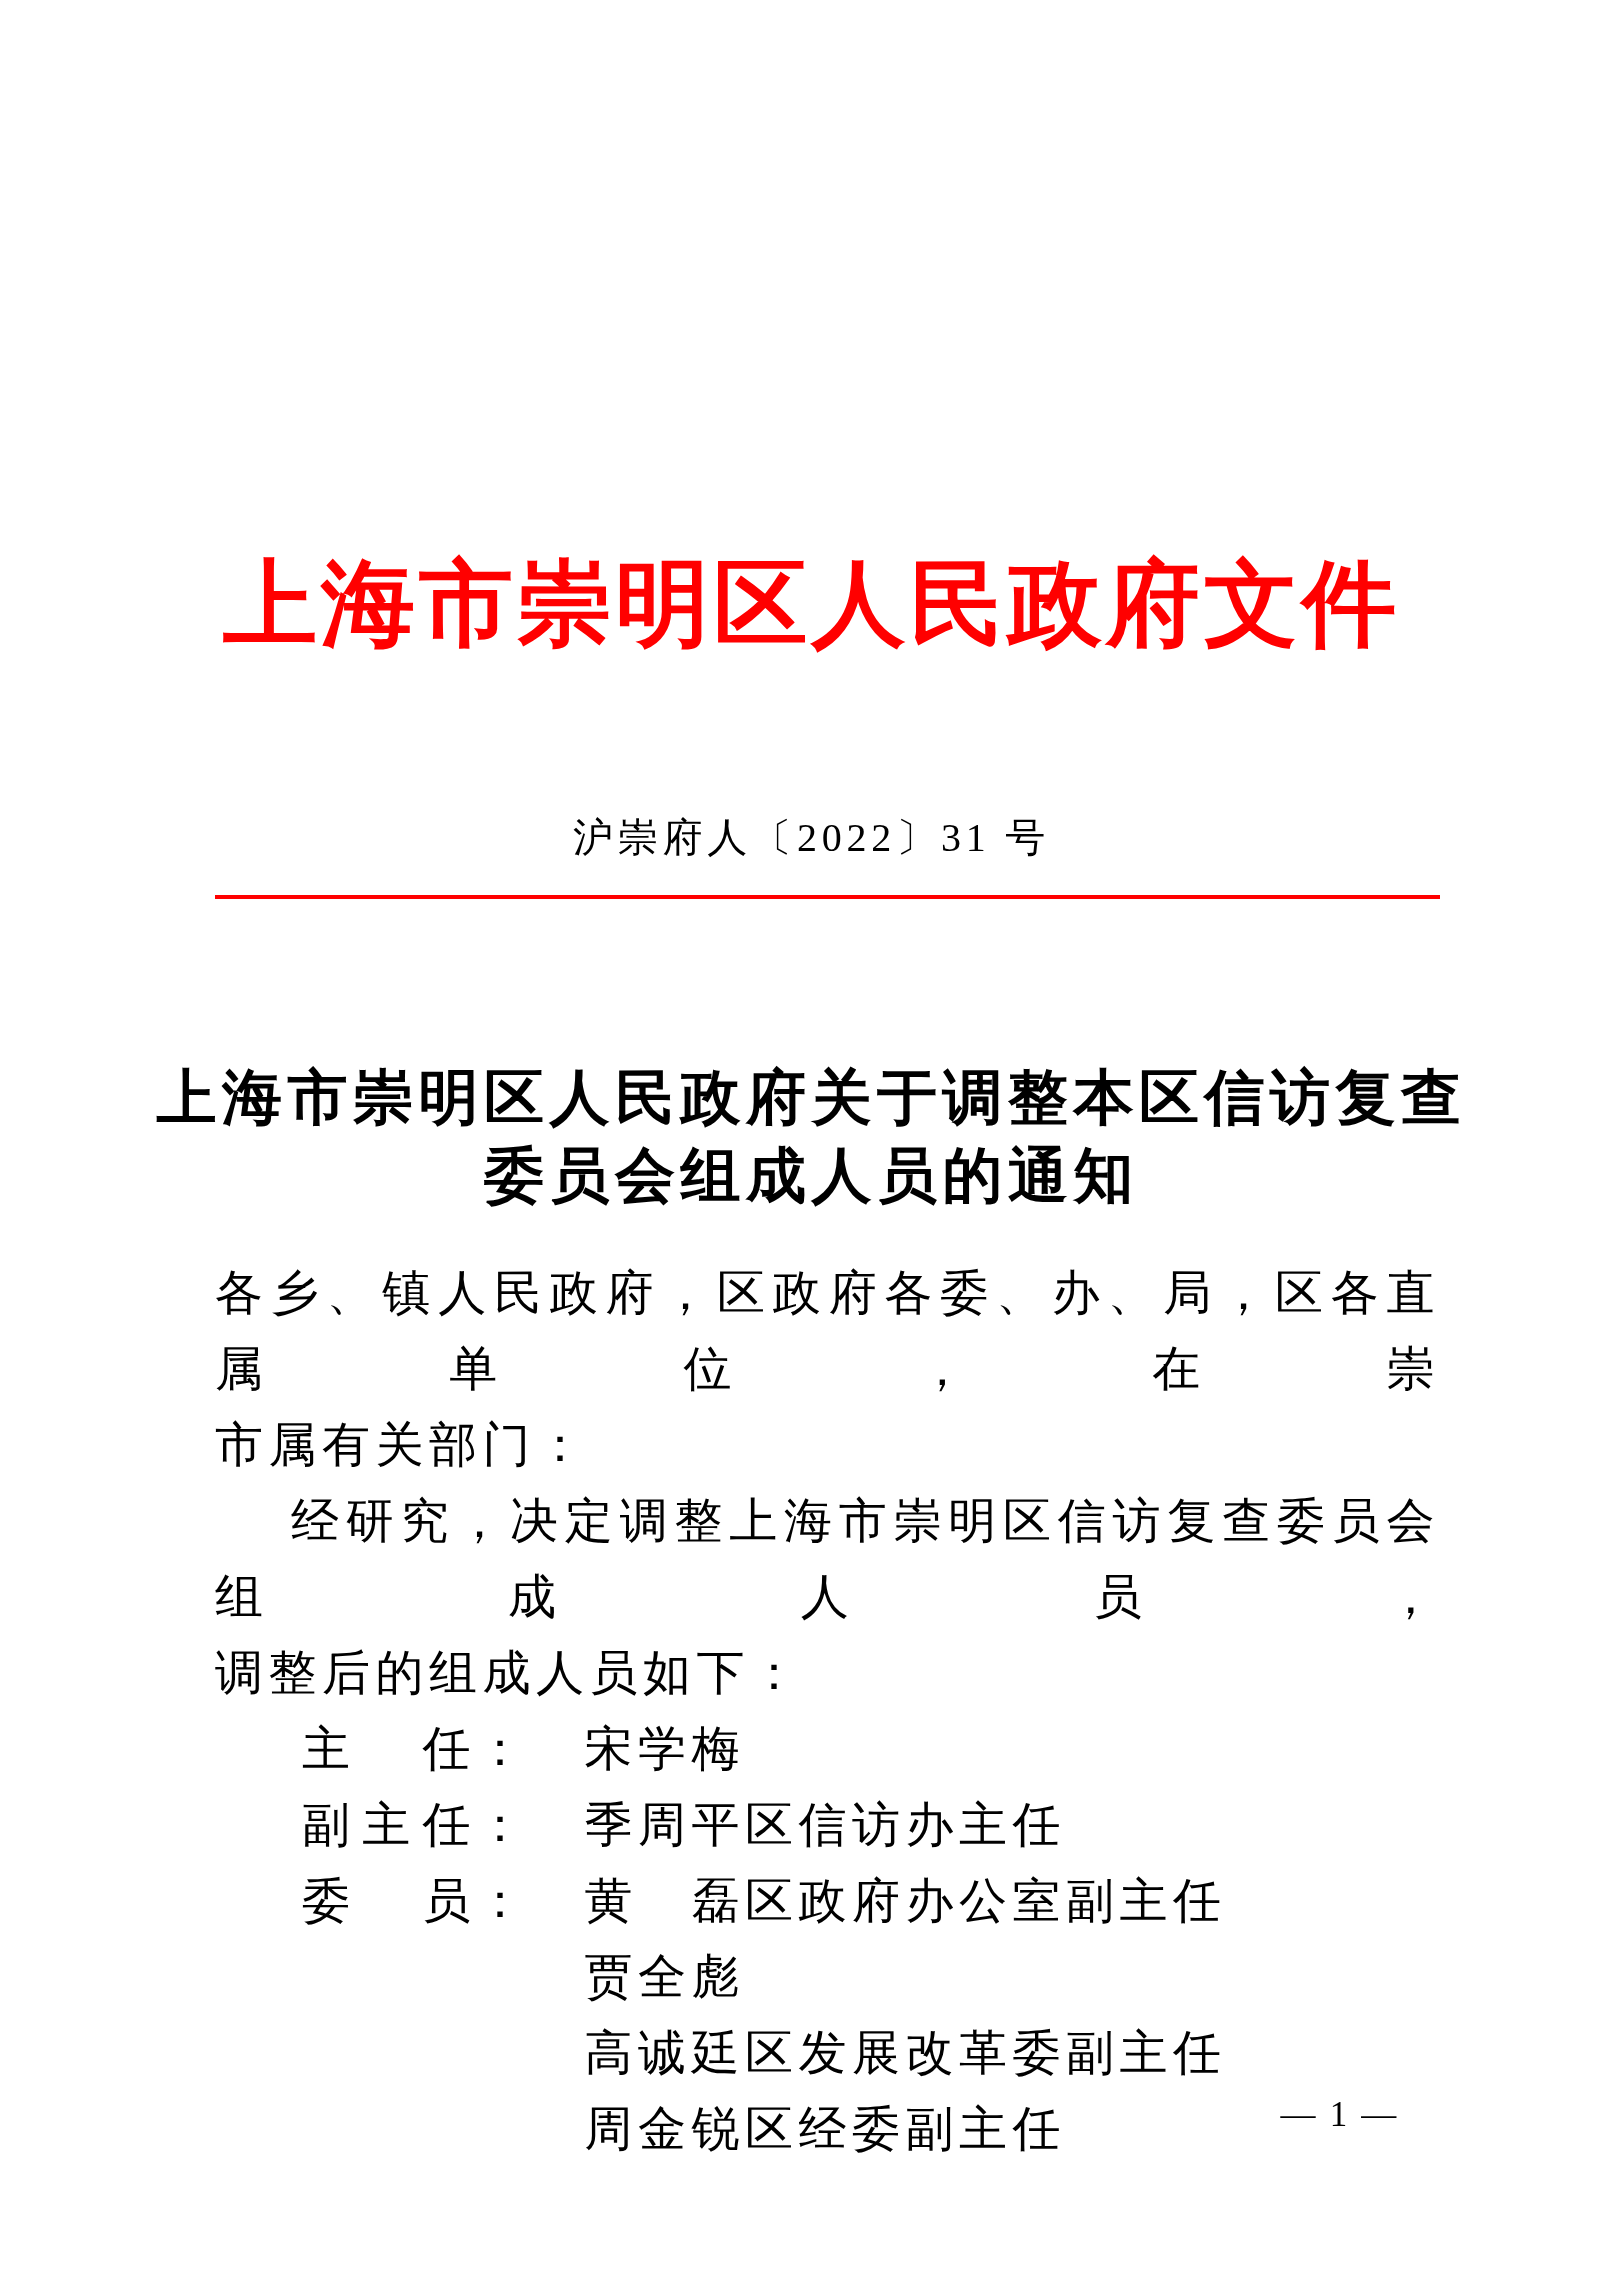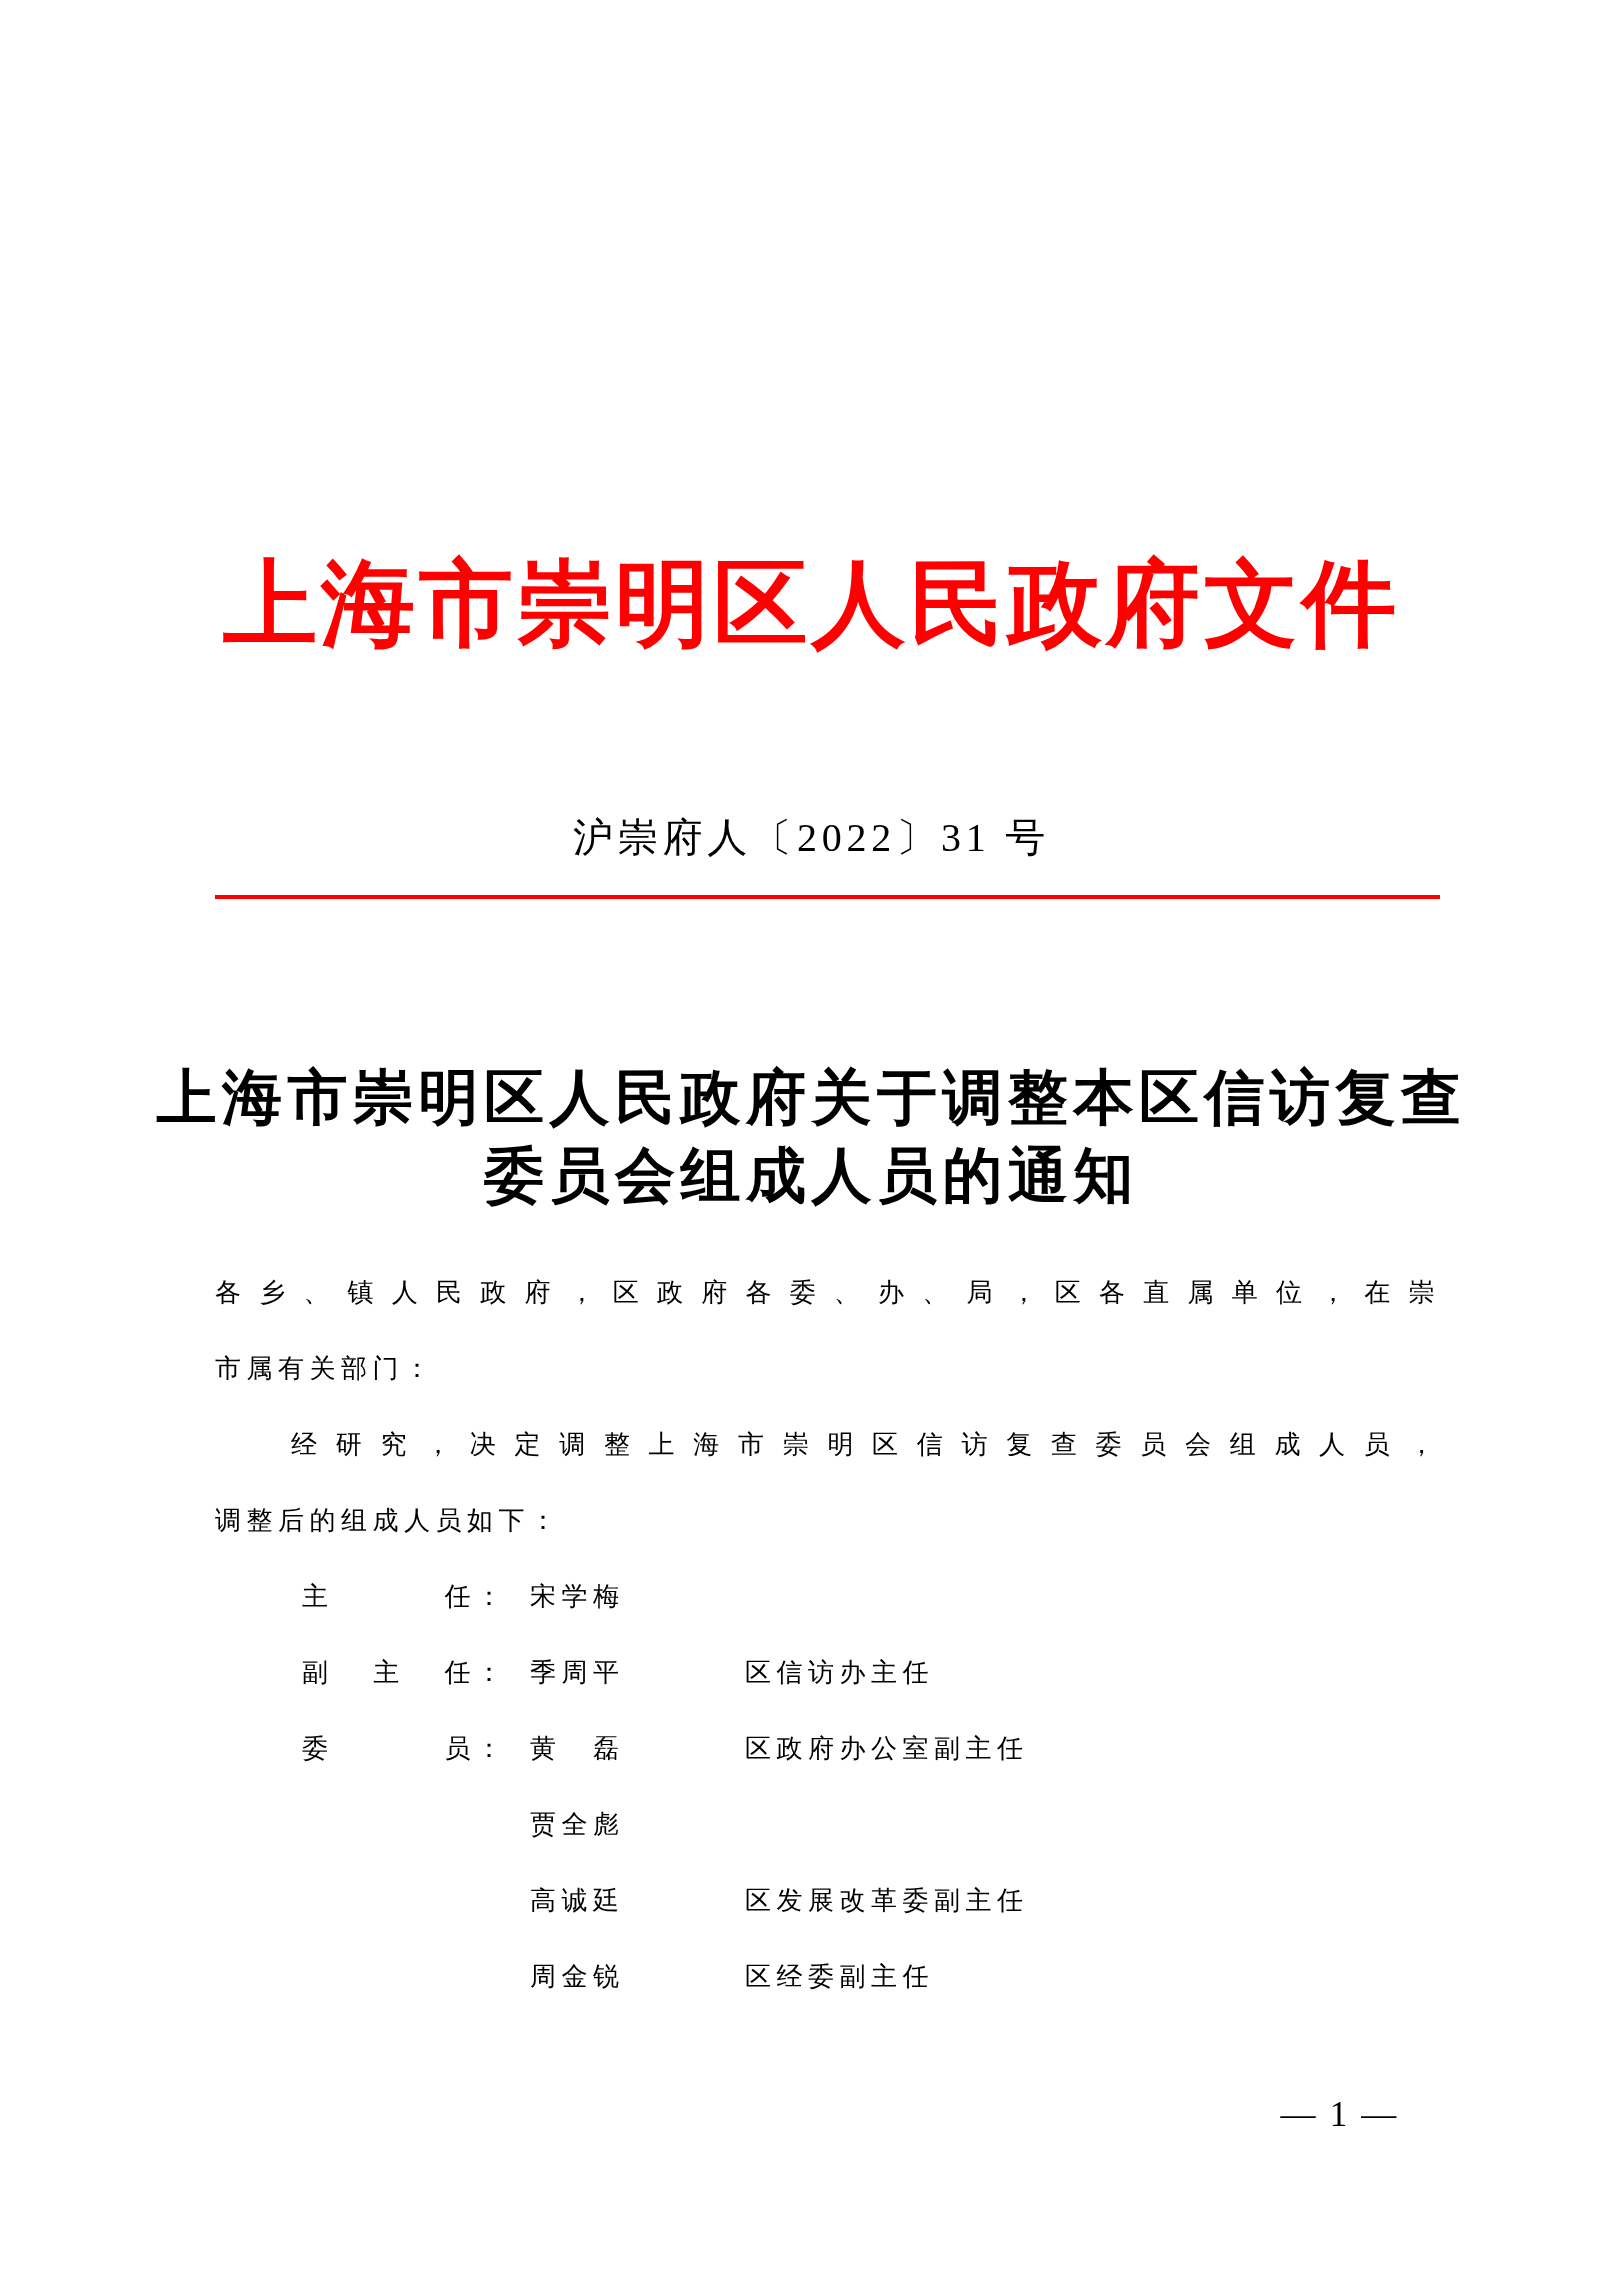--- a/index.html
+++ b/index.html
@@ -53,21 +53,21 @@
     font-weight:bold;
     letter-spacing:5.5px;
     color:#000000;
   }
   .doc-title .t-line{white-space:nowrap;}
   
   .body-block{
     position:absolute;
     top:1255px; left:215px;
     width:1225px;
-    font-size:26px;
+    font-size:48px;
     line-height:76px;
     letter-spacing:5.5px;
     color:#000000;
   }
   .line-justify{
     text-align:justify;
     text-align-last:justify;
   }
   .indent-2{ text-indent:76px; }
   
@@ -80,21 +80,21 @@
   .m-indent{ width:87px; flex:none; }
   .m-role-wrap{ width:228px; flex:none; }
   .m-role-text{
     display:inline-block;
     width:174px;
     text-align:justify;
     text-align-last:justify;
     vertical-align:top;
   }
   .m-role-colon{ display:inline-block; vertical-align:top; }
-  .m-name{ width:215px; flex:none; }
+  .m-name{ width:215px; flex:none;text-align:right; }
   .m-pos{ flex:1; }
   
   .page-number{
     position:absolute;
     top:2094px; right:224px;
     font-size:35px;
     line-height:41px;
     letter-spacing:2.7px;
     color:#000000;
     white-space:nowrap;

